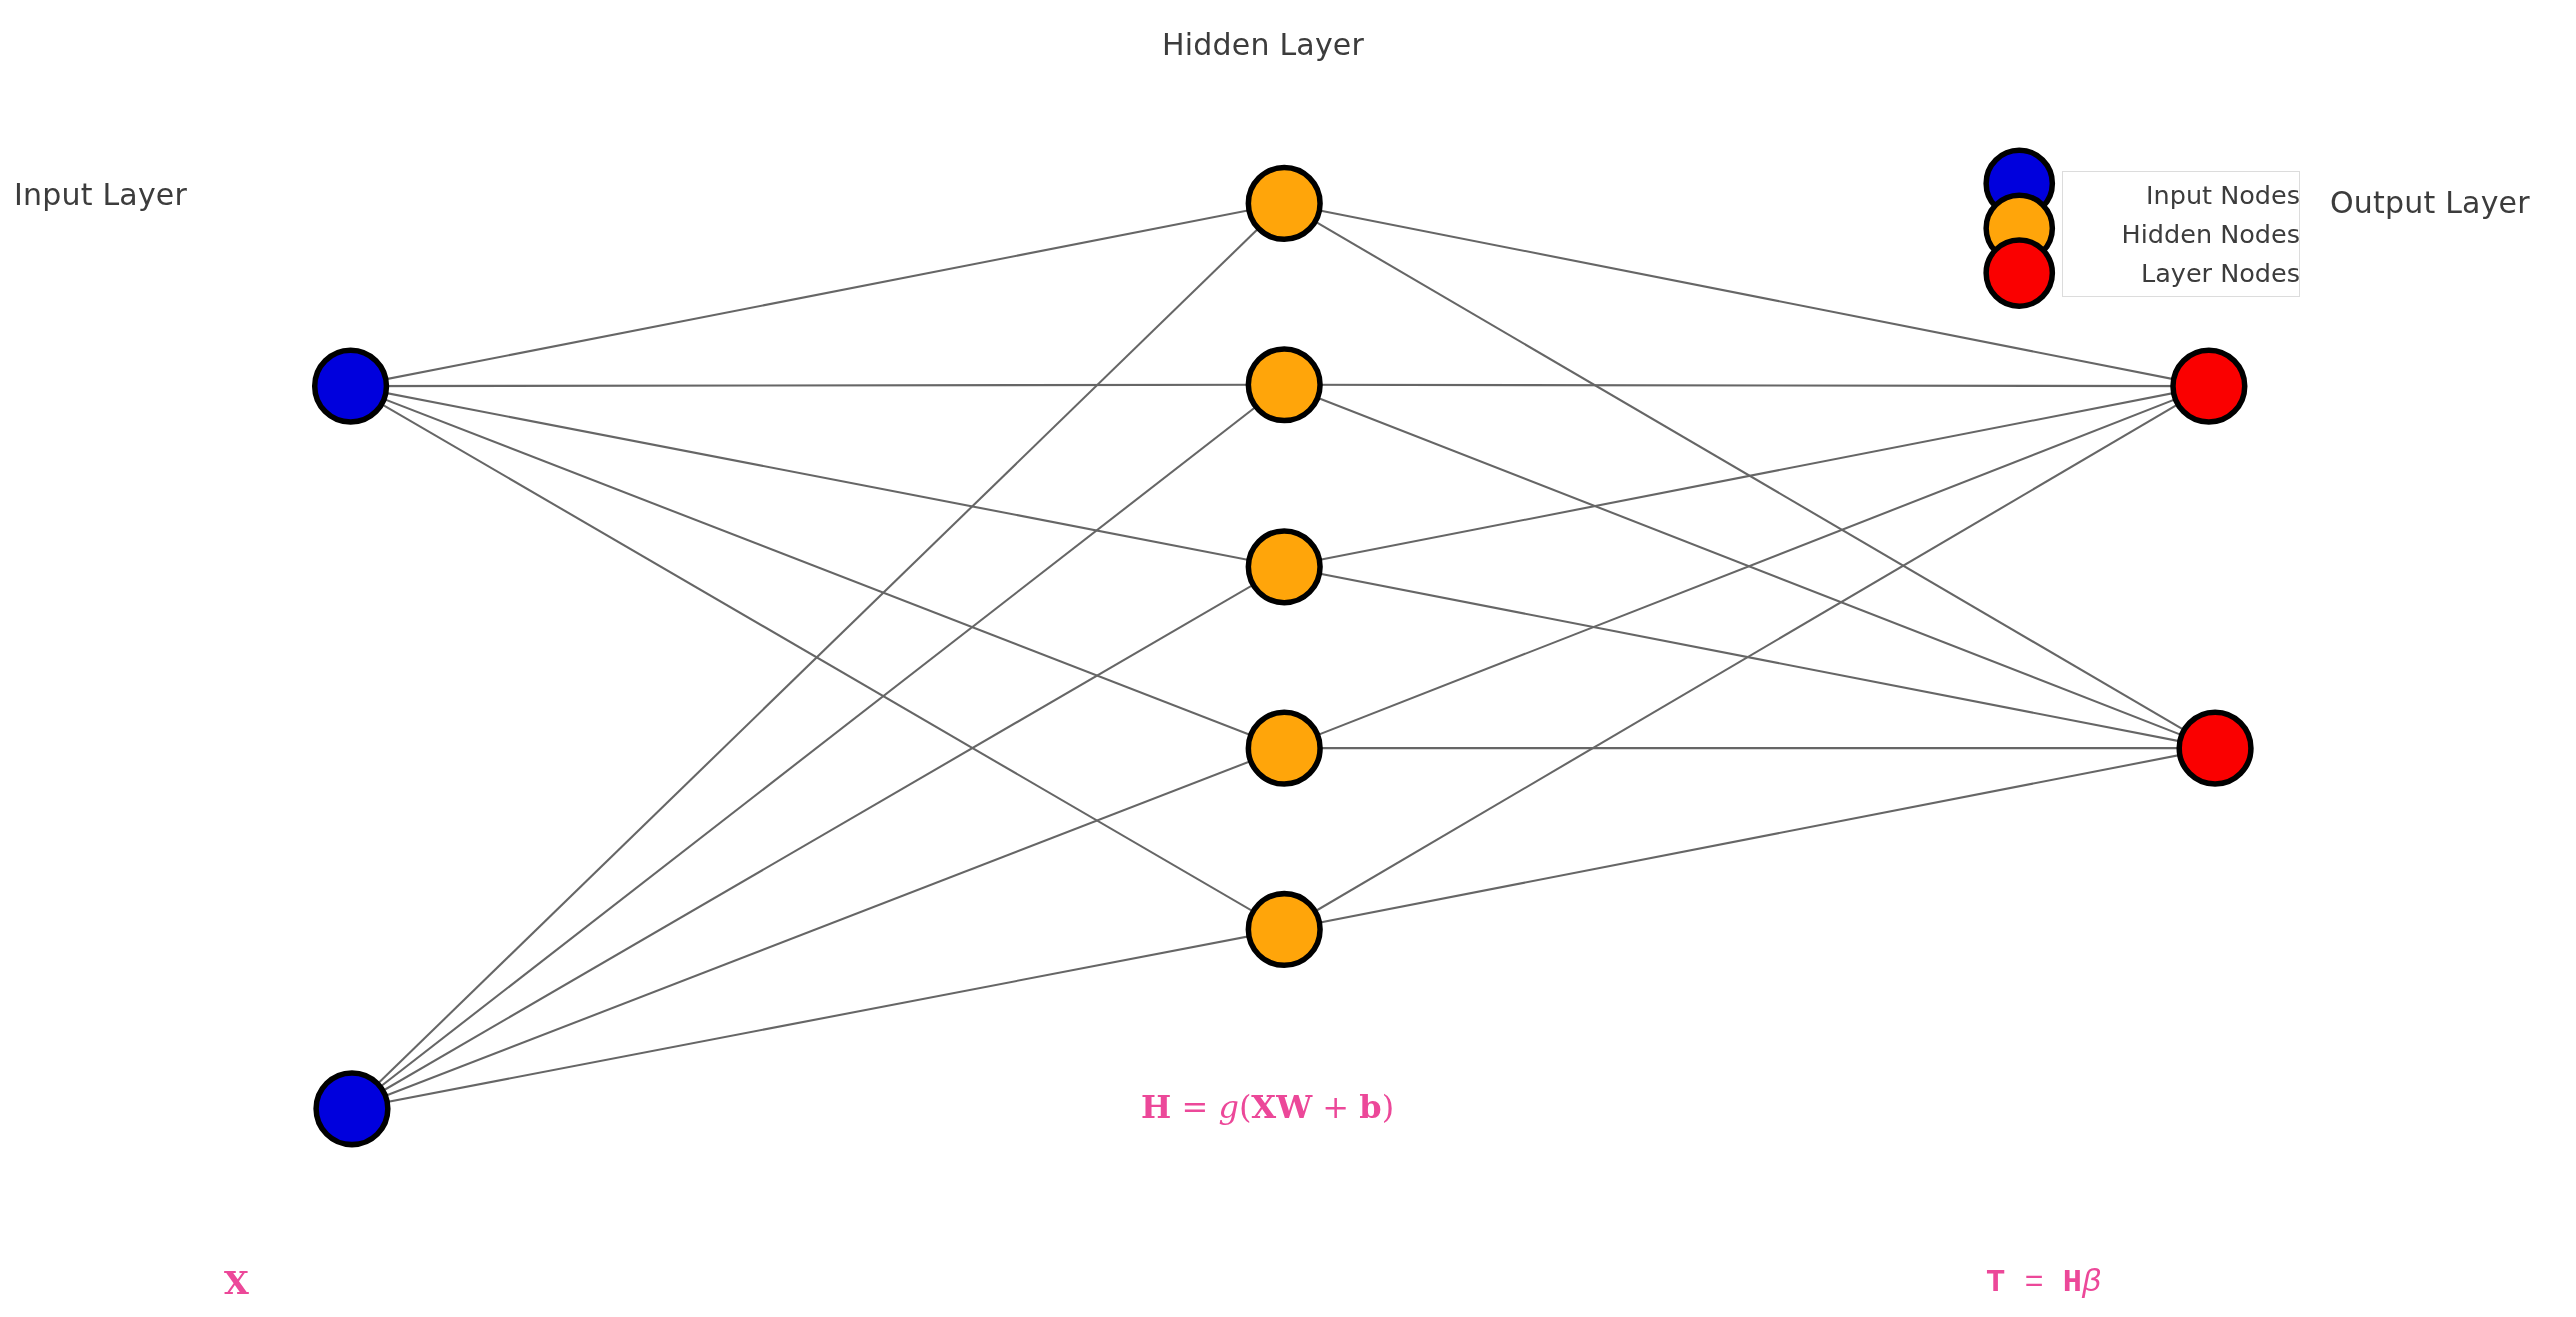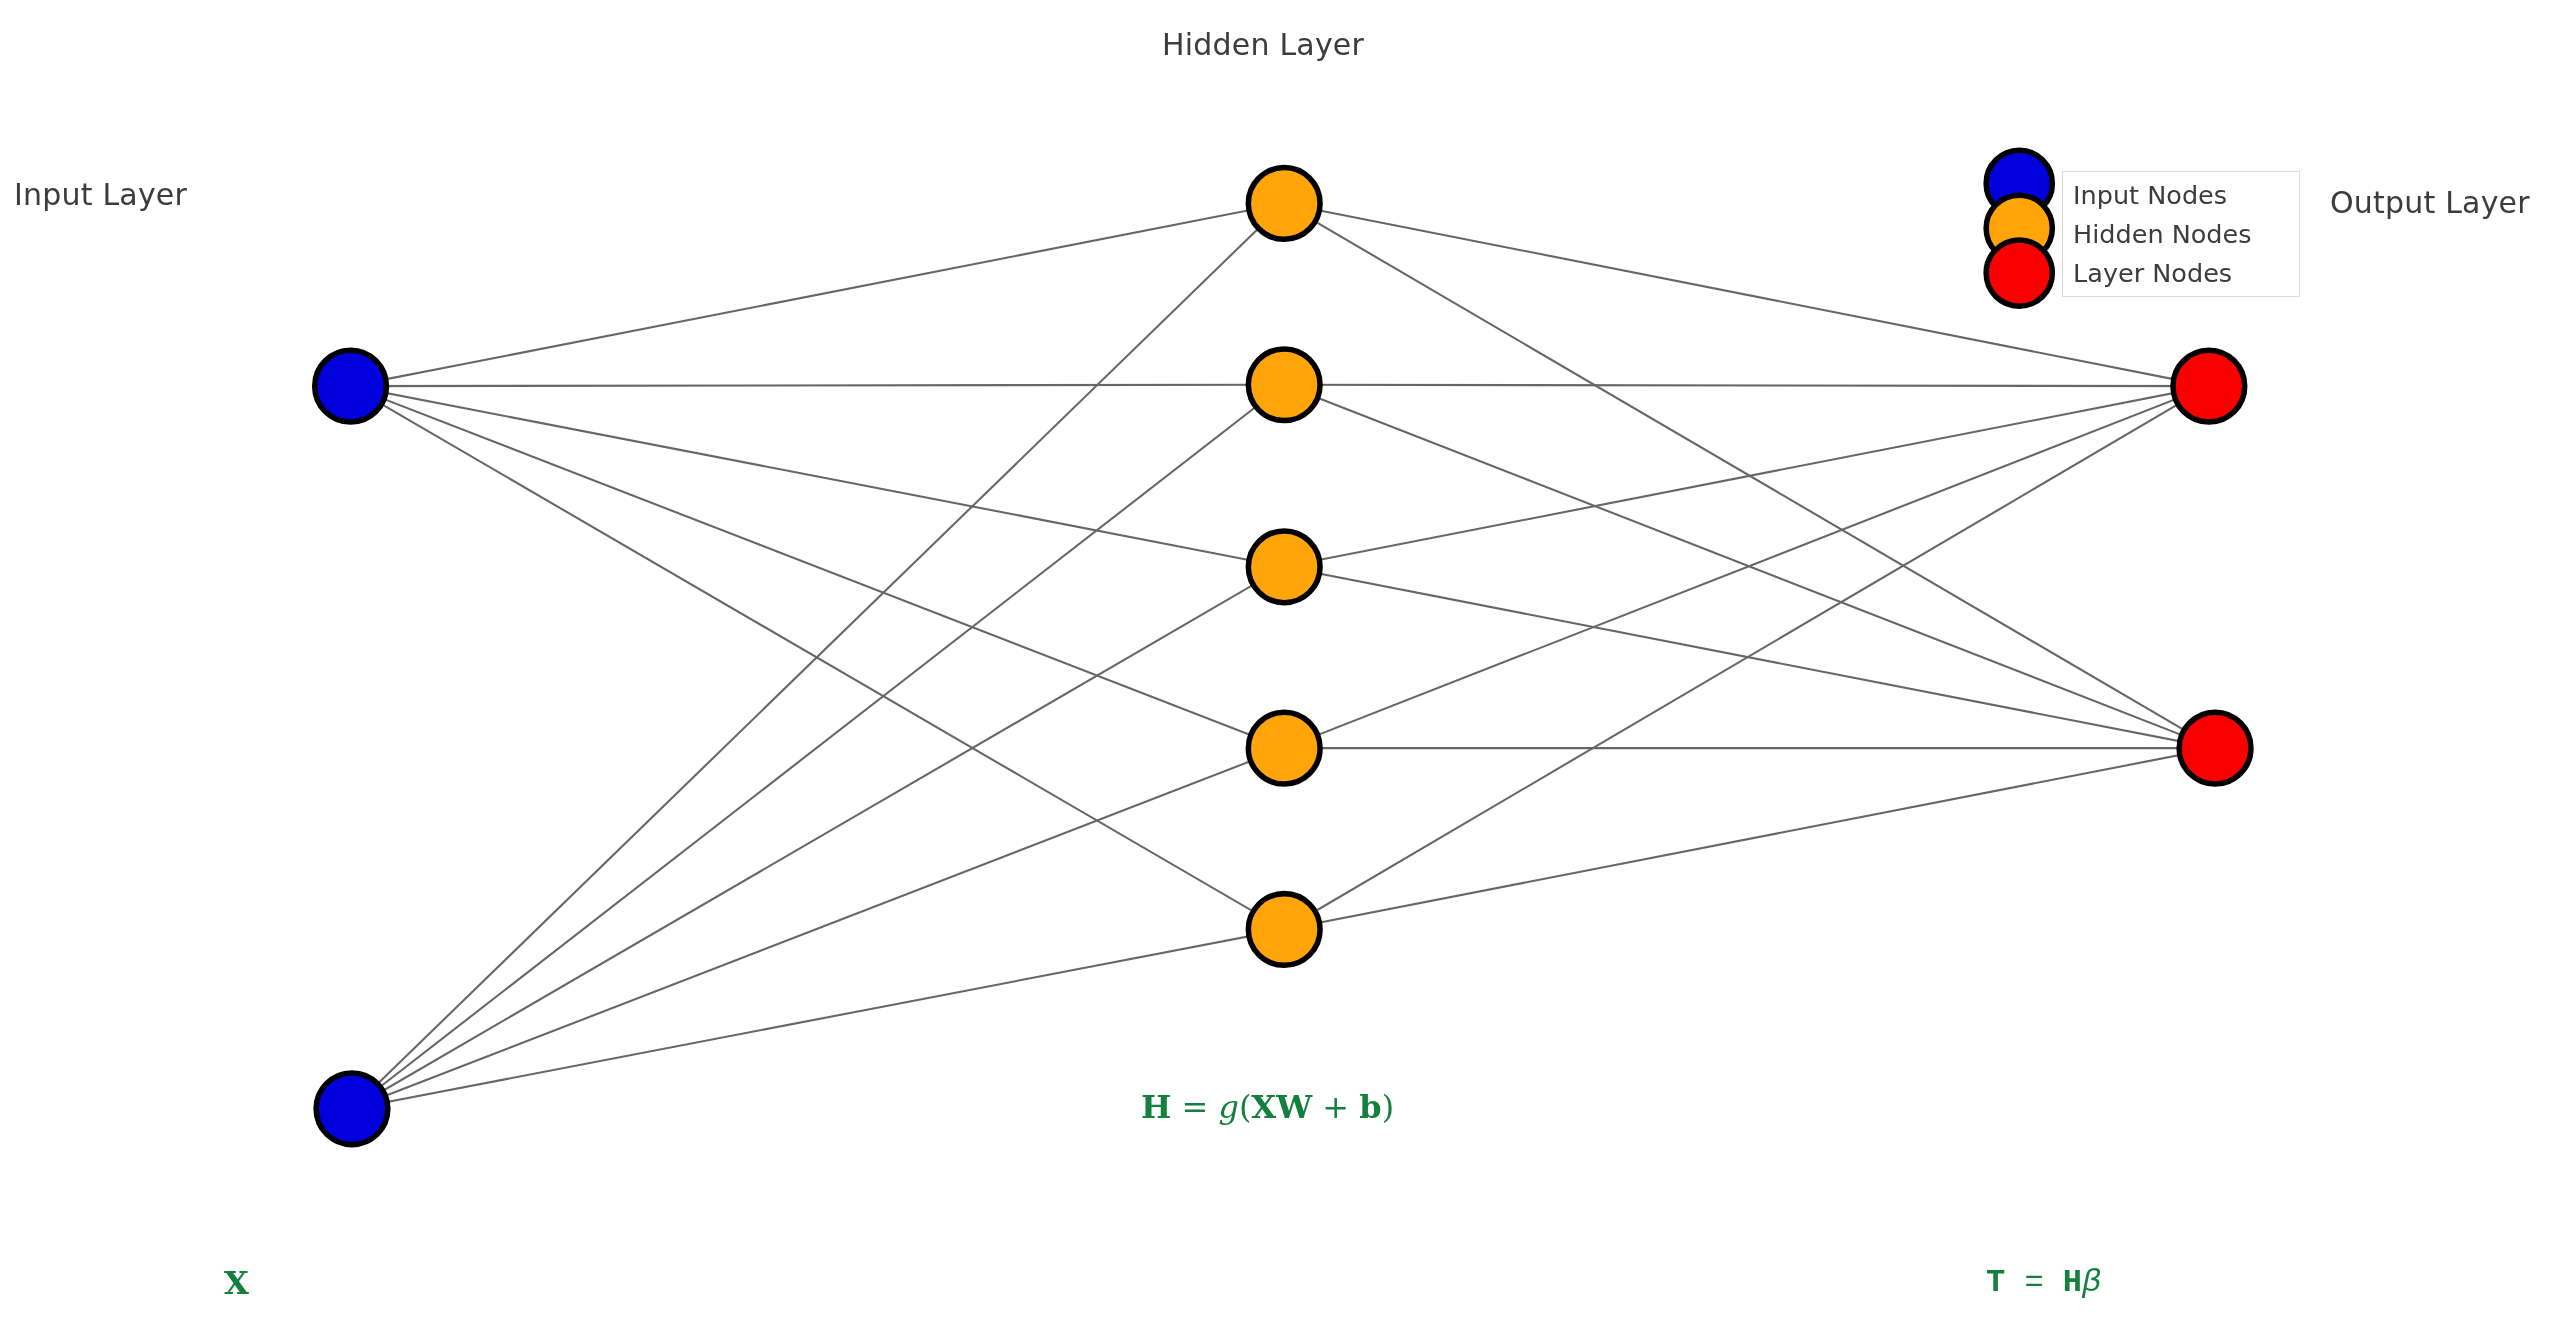--- a/index.html
+++ b/index.html
@@ -29,21 +29,21 @@
     font-family: "DejaVu Sans", sans-serif;
     font-size: 30px;
     color: #3c3c3c;
     white-space: nowrap;
     letter-spacing: 0.2px;
   }
   .formula {
     position: absolute;
     font-family: "DejaVu Serif", serif;
     font-size: 32px;
-    color: #15803d;
+    color: #ec4899;
     white-space: nowrap;
     font-weight: 700;
     text-align: right;
   }
   .formula .it {
     font-style: italic;
     font-weight: 400;
   }
   .formula .op {
     font-weight: 400;
@@ -69,20 +69,21 @@
     justify-content: center;
     box-sizing: border-box;
     padding-left: 4.1px;
   }
   .legend-label {
     font-family: "DejaVu Sans", sans-serif;
     font-size: 25.5px;
     color: #3c3c3c;
     line-height: 39px;
     white-space: nowrap;
+    text-align: right;
   }
 </style>
 </head>
 <body>
 
 <div id="canvas">
 
   <svg id="net" viewBox="0 0 3735 1910" xmlns="http://www.w3.org/2000/svg">
     <g id="edges-group">
         <line x1="508" y1="560" x2="1862" y2="295" stroke="#666666" stroke-width="3"></line>

